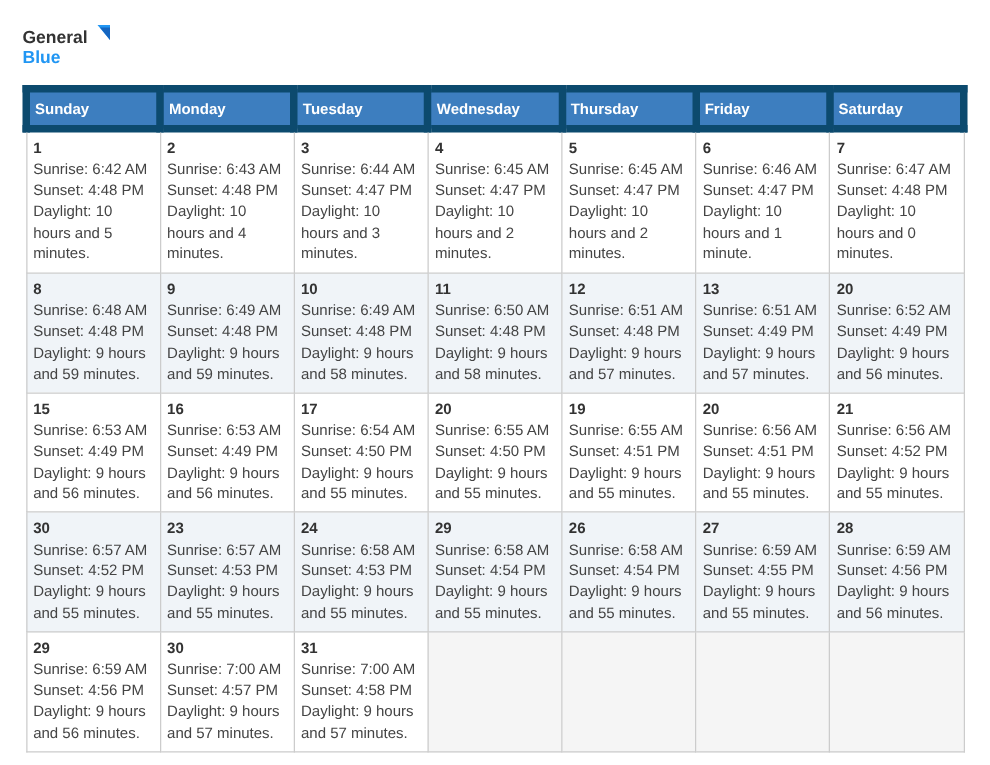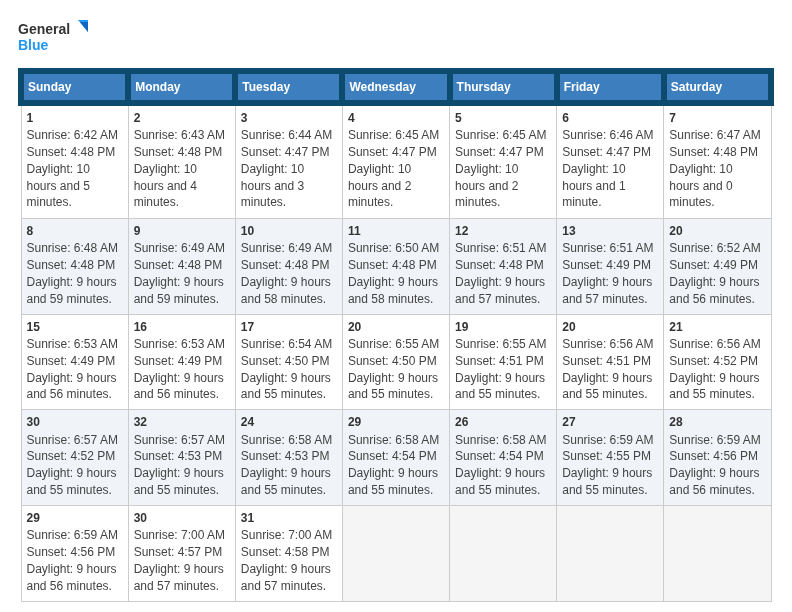--- a/index.html
+++ b/index.html
@@ -135,21 +135,21 @@
           <td><span class="day-num">15</span><span class="day-info">Sunrise: 6:53 AM<br>Sunset: 4:49 PM<br>Daylight: 9 hours and 56 minutes.</span></td>
           <td><span class="day-num">16</span><span class="day-info">Sunrise: 6:53 AM<br>Sunset: 4:49 PM<br>Daylight: 9 hours and 56 minutes.</span></td>
           <td><span class="day-num">17</span><span class="day-info">Sunrise: 6:54 AM<br>Sunset: 4:50 PM<br>Daylight: 9 hours and 55 minutes.</span></td>
           <td><span class="day-num">20</span><span class="day-info">Sunrise: 6:55 AM<br>Sunset: 4:50 PM<br>Daylight: 9 hours and 55 minutes.</span></td>
           <td><span class="day-num">19</span><span class="day-info">Sunrise: 6:55 AM<br>Sunset: 4:51 PM<br>Daylight: 9 hours and 55 minutes.</span></td>
           <td><span class="day-num">20</span><span class="day-info">Sunrise: 6:56 AM<br>Sunset: 4:51 PM<br>Daylight: 9 hours and 55 minutes.</span></td>
           <td><span class="day-num">21</span><span class="day-info">Sunrise: 6:56 AM<br>Sunset: 4:52 PM<br>Daylight: 9 hours and 55 minutes.</span></td>
         </tr>
         <tr class="row-shade">
           <td><span class="day-num">30</span><span class="day-info">Sunrise: 6:57 AM<br>Sunset: 4:52 PM<br>Daylight: 9 hours and 55 minutes.</span></td>
-          <td><span class="day-num">32</span><span class="day-info">Sunrise: 6:57 AM<br>Sunset: 4:53 PM<br>Daylight: 9 hours and 55 minutes.</span></td>
+          <td><span class="day-num">23</span><span class="day-info">Sunrise: 6:57 AM<br>Sunset: 4:53 PM<br>Daylight: 9 hours and 55 minutes.</span></td>
           <td><span class="day-num">24</span><span class="day-info">Sunrise: 6:58 AM<br>Sunset: 4:53 PM<br>Daylight: 9 hours and 55 minutes.</span></td>
           <td><span class="day-num">29</span><span class="day-info">Sunrise: 6:58 AM<br>Sunset: 4:54 PM<br>Daylight: 9 hours and 55 minutes.</span></td>
           <td><span class="day-num">26</span><span class="day-info">Sunrise: 6:58 AM<br>Sunset: 4:54 PM<br>Daylight: 9 hours and 55 minutes.</span></td>
           <td><span class="day-num">27</span><span class="day-info">Sunrise: 6:59 AM<br>Sunset: 4:55 PM<br>Daylight: 9 hours and 55 minutes.</span></td>
           <td><span class="day-num">28</span><span class="day-info">Sunrise: 6:59 AM<br>Sunset: 4:56 PM<br>Daylight: 9 hours and 56 minutes.</span></td>
         </tr>
         <tr>
           <td><span class="day-num">29</span><span class="day-info">Sunrise: 6:59 AM<br>Sunset: 4:56 PM<br>Daylight: 9 hours and 56 minutes.</span></td>
           <td><span class="day-num">30</span><span class="day-info">Sunrise: 7:00 AM<br>Sunset: 4:57 PM<br>Daylight: 9 hours and 57 minutes.</span></td>
           <td><span class="day-num">31</span><span class="day-info">Sunrise: 7:00 AM<br>Sunset: 4:58 PM<br>Daylight: 9 hours and 57 minutes.</span></td>

